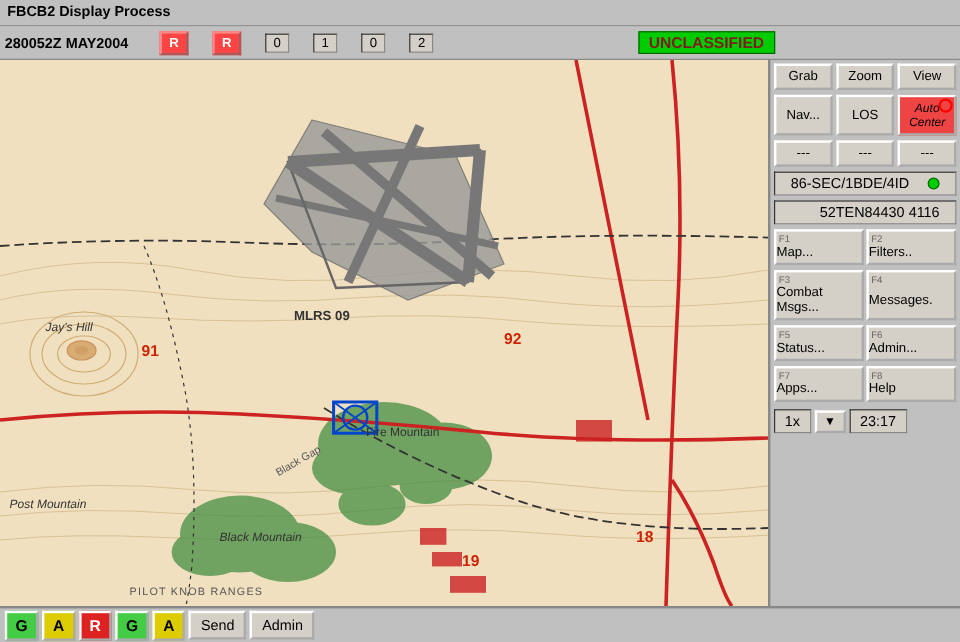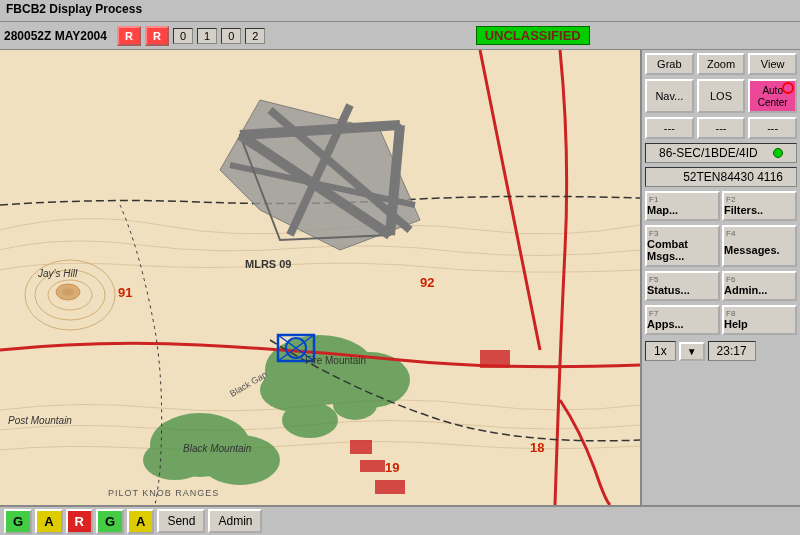--- a/index.html
+++ b/index.html
@@ -14,21 +14,21 @@
       height: 22px;
     }
     #title-bar span { font-size: 12px; font-weight: bold; }
 
     #top-bar {
       background: #c0c0c0;
       display: flex;
       align-items: center;
       padding: 2px 4px;
       height: 28px;
-      gap: 4px;
+      gap: 20px;
       border-bottom: 1px solid #888;
     }
 
     .status-badge {
       background: #00cc00;
       color: #7f1d1d;
       padding: 1px 8px;
       font-weight: bold;
       font-size: 13px;
       border: 1px solid #006600;
@@ -102,28 +102,29 @@
     }
     .green-dot {
       width: 10px; height: 10px;
       background: #00cc00;
       border-radius: 50%;
       border: 1px solid #006600;
       display: inline-block;
     }
 
     .auto-center-btn {
-      background: #ec4899;
+      background: #ef4444;
       border: 2px outset #fff;
       padding: 3px 4px;
       font-size: 11px;
       cursor: pointer;
       text-align: center;
       flex: 1;
       position: relative;
+      font-style: italic;
     }
     .auto-center-ring {
       position: absolute;
       top: 1px; right: 1px;
       width: 12px; height: 12px;
       border: 2px solid red;
       border-radius: 50%;
     }
 
     #bottom-bar {
@@ -216,21 +217,20 @@
       font-size: 8px;
       color: #666;
       position: absolute;
       top: 2px;
       left: 2px;
     }
     .fn-text {
       margin-top: 8px;
       display: block;
       font-size: 11px;
-      font-weight: bold;
     }
   </style>
 </head>
 <body>
 
 <div id="title-bar">
   <span>FBCB2 Display Process</span>
 </div>
 
 <div id="top-bar">

